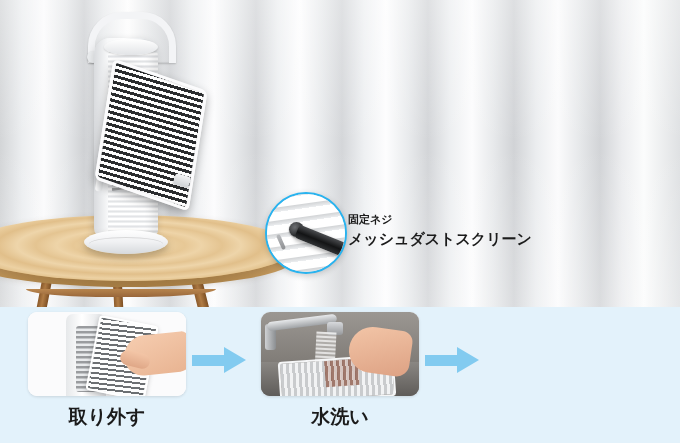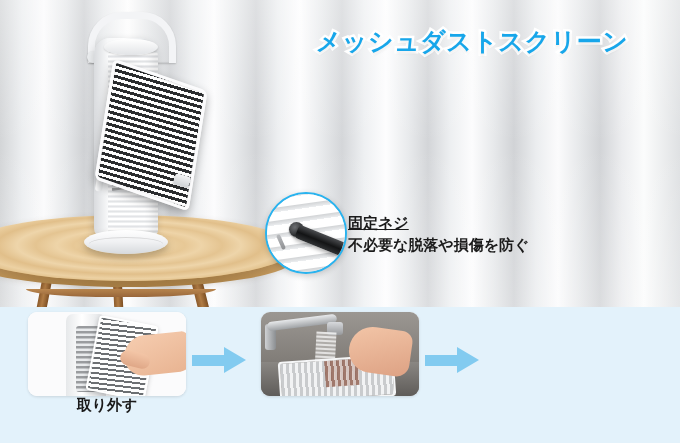--- a/index.html
+++ b/index.html
@@ -205,21 +205,21 @@
     background: linear-gradient(90deg,#b9bbbe,#8e9093);
     border-radius: 2px;
     transform: rotate(66deg);
   }
   .callout-text {
     position: absolute; left: 348px; top: 212px;
     color: #1b1b1b;
     font-weight: bold;
     line-height: 1.45;
   }
-  .callout-text .t1 { font-size: 15px; display: block; text-decoration: underline; }
+  .callout-text .t1 { font-size: 11px; display: block; }
   .callout-text .t2 { font-size: 15px; display: block; }
 
   
   .steps {
     position: absolute; left: 0; top: 307px;
     width: 680px; height: 136px;
     background: #e3f2fb;
   }
   .step {
     position: absolute;
@@ -232,21 +232,22 @@
   .step.s3 { left: 494px; }
   .photo {
     position: relative;
     width: 158px; height: 84px;
     border-radius: 9px;
     overflow: hidden;
     background: #ffffff;
     box-shadow: 0 1px 3px rgba(0,0,0,.12);
   }
   .step-label {
-    font-size: 15px;
+    margin-top: 8px;
+    font-size: 19px;
     font-weight: bold;
     color: #1b1b1b;
   }
   .arrow {
     position: absolute;
     top: 40px;
     width: 56px; height: 26px;
   }
   .arrow.a1 { left: 192px; }
   .arrow.a2 { left: 425px; }
@@ -397,33 +398,32 @@
     <div class="top-cap"></div>
     <div class="inner-dark"></div>
     <div class="grille-rail"></div>
     <div class="grille"></div>
     <div class="grille-tab"></div>
     <div class="base"></div>
     <div class="base-ring"></div>
   </div>
 
   <div class="headline">
-    <div class="l1">メッシュダストスクリーン</div>
   </div>
 
   <div class="callout-circle">
     <div class="cc-slats"></div>
     <div class="cc-screw"></div>
     <div class="cc-shaft"></div>
     <div class="cc-driver"></div>
   </div>
 
   <div class="callout-text">
     <span class="t1">固定ネジ</span>
-    <span class="t2">不必要な脱落や損傷を防ぐ</span>
+    <span class="t2">メッシュダストスクリーン</span>
   </div>
 
   <div class="steps">
 
     <div class="step s1">
       <div class="photo">
         <div class="p1-bg"></div>
         <div class="p1-tower"></div>
         <div class="p1-slot"></div>
         <div class="p1-grille"></div>
@@ -443,20 +443,21 @@
         <div class="p2-bg"></div>
         <div class="p2-counter"></div>
         <div class="p2-faucet-neck"></div>
         <div class="p2-faucet-arm"></div>
         <div class="p2-spout"></div>
         <div class="p2-water"></div>
         <div class="p2-grille"></div>
         <div class="p2-dirt"></div>
         <div class="p2-hand"></div>
       </div>
+      <div class="step-label">水洗い</div>
     </div>
 
     <div class="arrow a2">
       <div class="shaft"></div>
       <div class="head"></div>
     </div>
 
 
   </div>
 </div>

